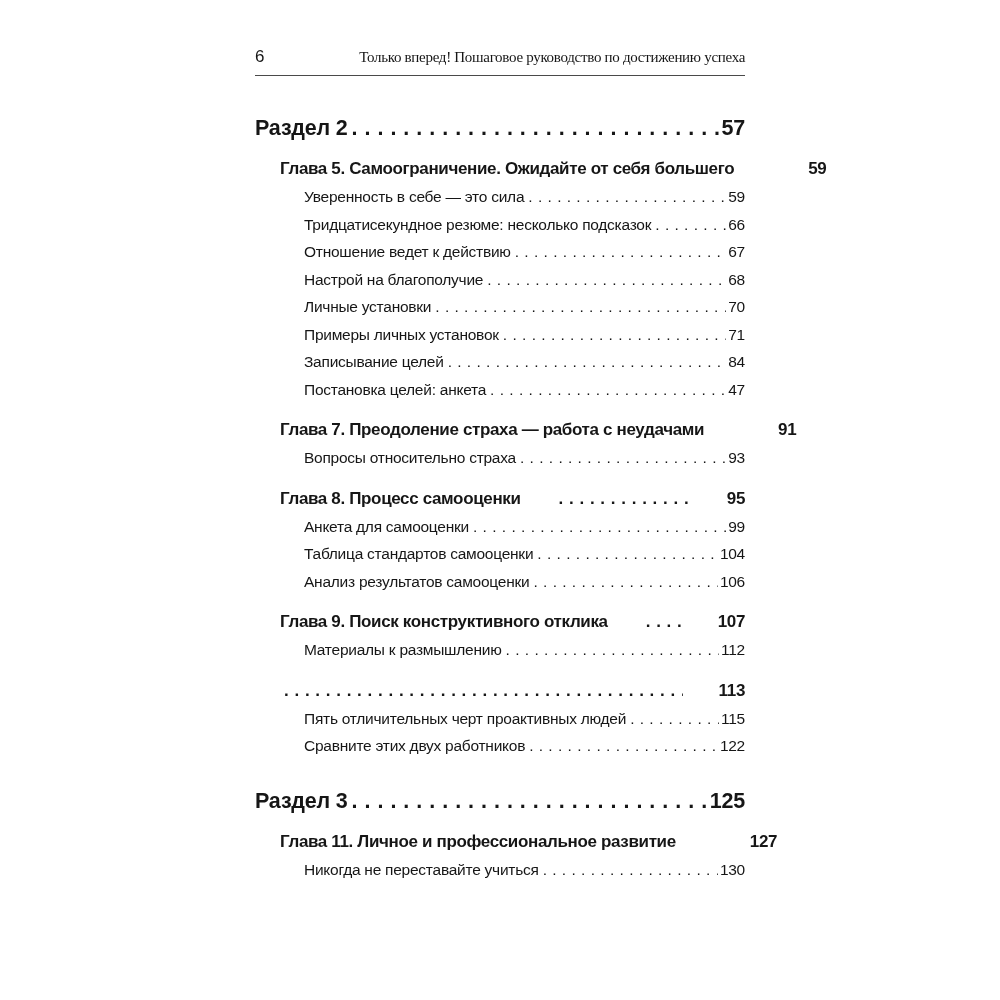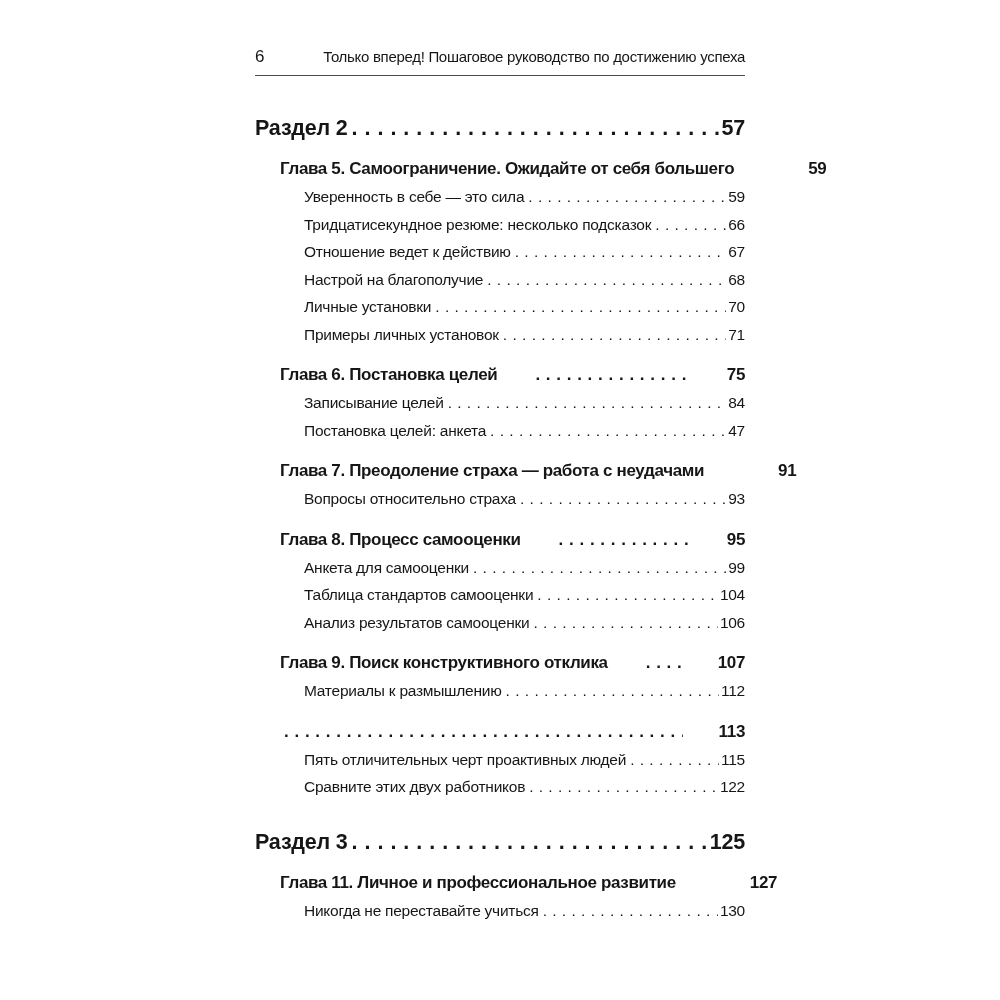--- a/index.html
+++ b/index.html
@@ -35,20 +35,21 @@
     font-size: 17px;
     font-weight: 400;
     letter-spacing: 0.2px;
   }
   .running-title {
     font-size: 15px;
     font-weight: 400;
     letter-spacing: -0.3px;
     text-align: right;
     white-space: nowrap;
+    font-family: Liberation Serif, serif;
   }
   
   .toc {
     margin-top: 40px;
   }
   .toc-row {
     display: flex;
     align-items: baseline;
     white-space: nowrap;
   }
@@ -147,25 +148,20 @@
         <div class="toc-row sub">
           <span class="toc-title">Личные установки</span>
           <span class="toc-dots"></span>
           <span class="toc-page">70</span>
         </div>
         <div class="toc-row sub">
           <span class="toc-title">Примеры личных установок</span>
           <span class="toc-dots"></span>
           <span class="toc-page">71</span>
         </div>
-        <div class="toc-row chapter">
-          <span class="toc-title">Глава 6. Постановка целей</span>
-          <span class="toc-dots"></span>
-          <span class="toc-page">75</span>
-        </div>
         <div class="toc-row sub">
           <span class="toc-title">Записывание целей</span>
           <span class="toc-dots"></span>
           <span class="toc-page">84</span>
         </div>
         <div class="toc-row sub">
           <span class="toc-title">Постановка целей: анкета</span>
           <span class="toc-dots"></span>
           <span class="toc-page">47</span>
         </div>

